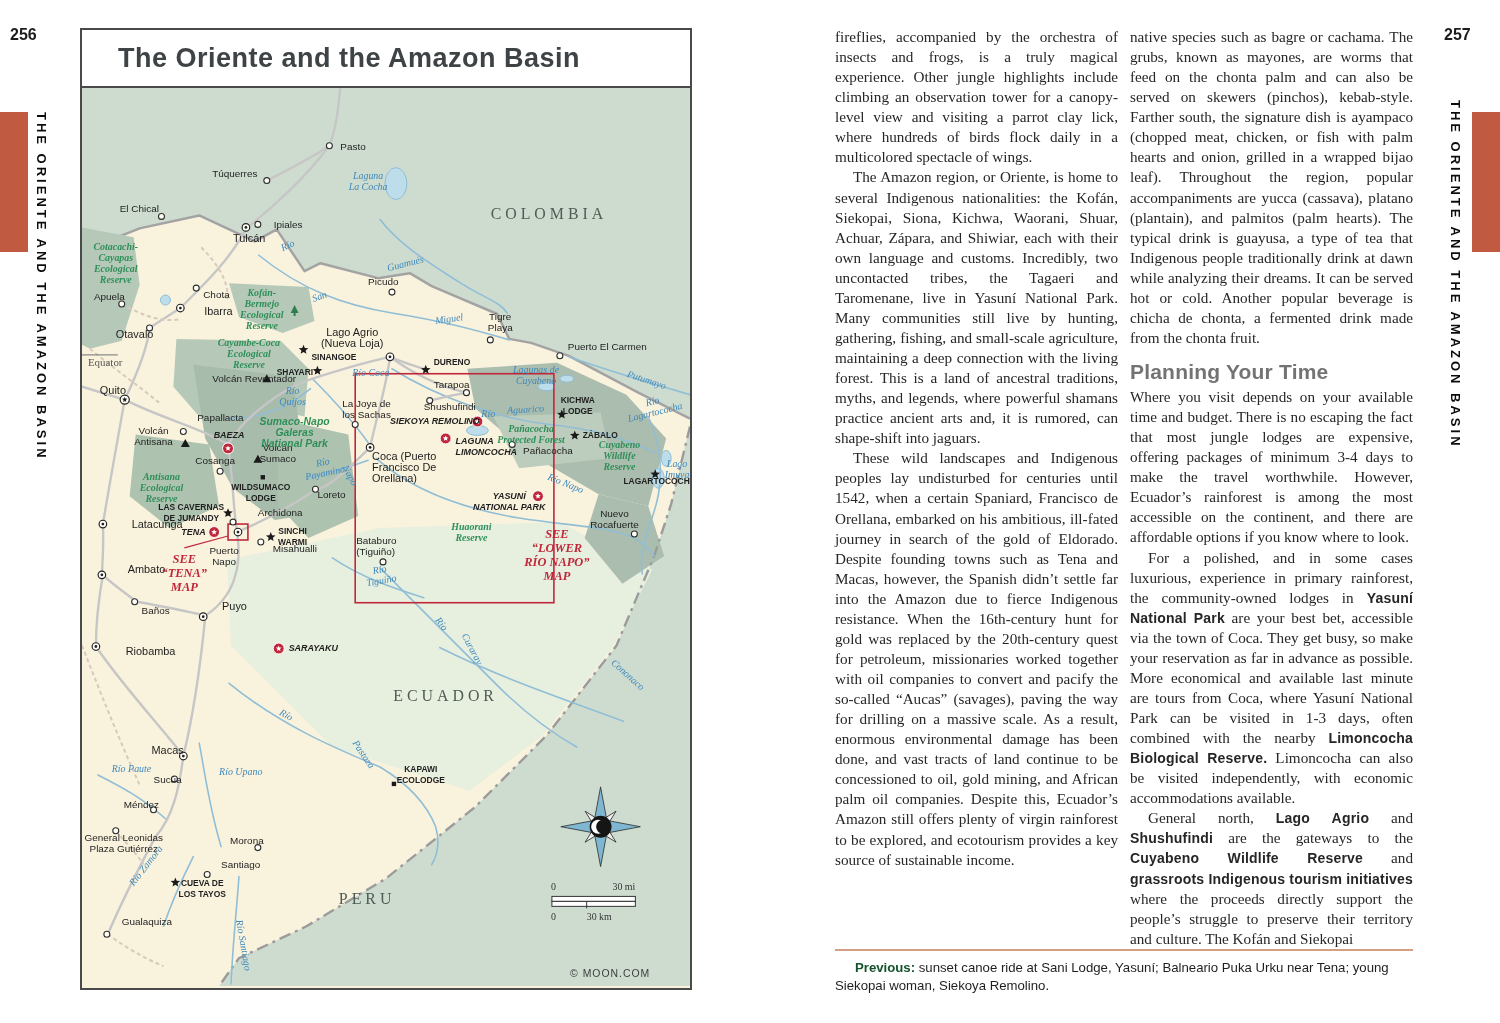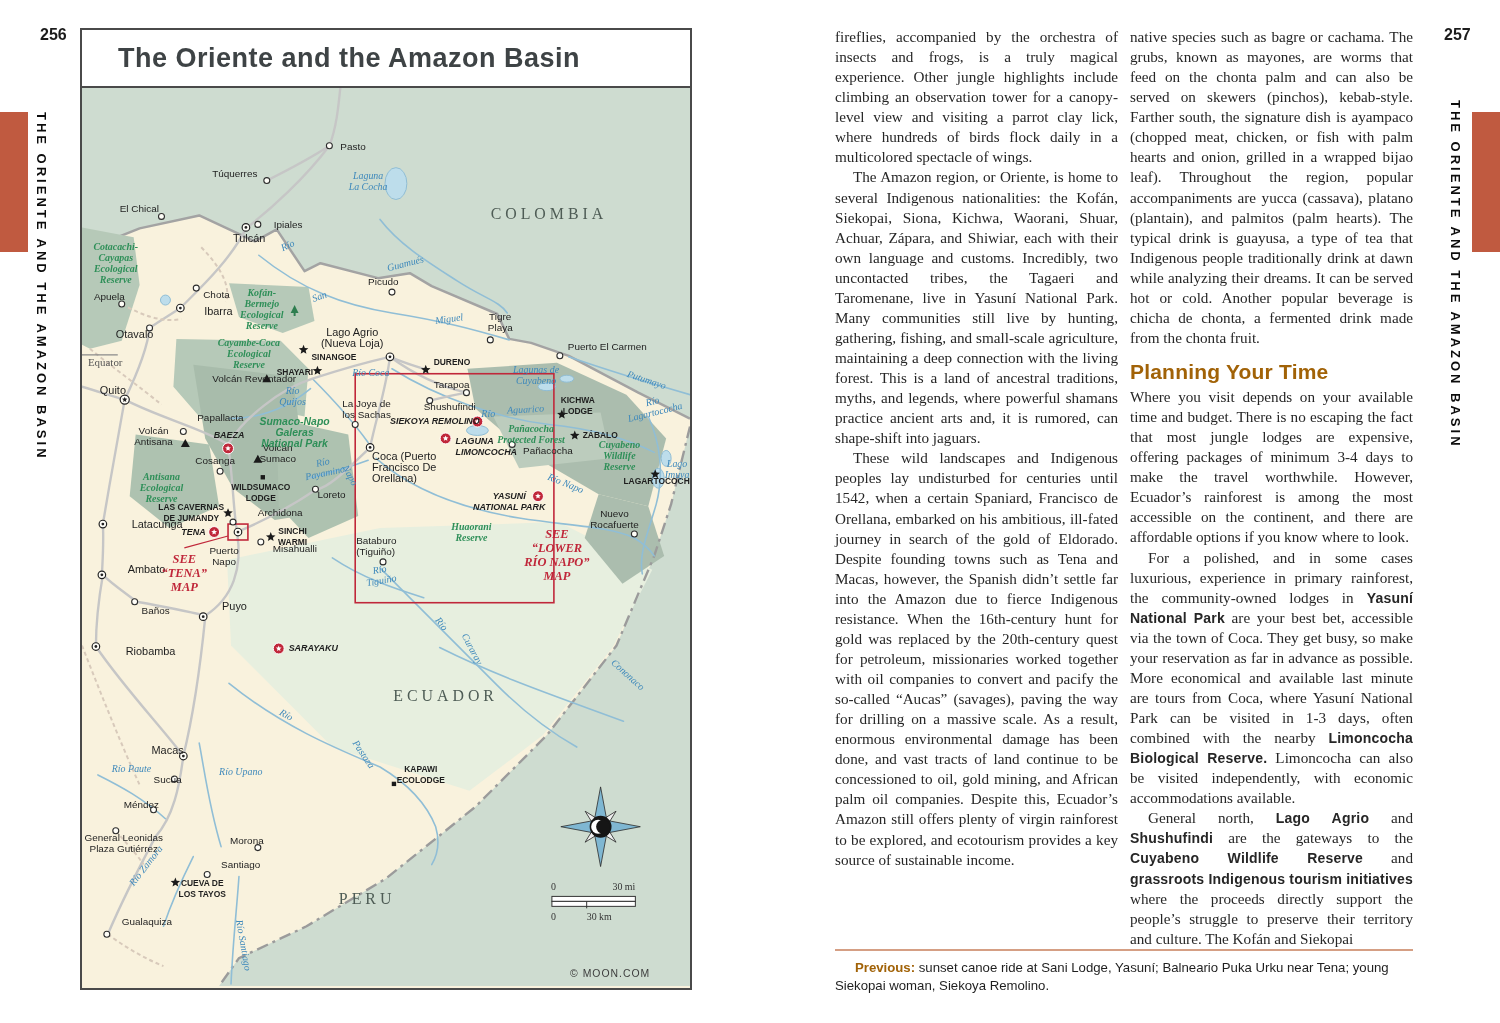--- a/index.html
+++ b/index.html
@@ -1,19 +1,19 @@
 <!DOCTYPE html>
 <html><head>
 <meta charset="utf-8">
 <style>
   html,body{margin:0;padding:0;background:#ffffff;}
   body{width:1500px;height:1023px;position:relative;font-family:"Liberation Serif",serif;color:#2a2a2a;overflow:hidden;}
 
   .pagenum{position:absolute;top:26px;font:bold 16px "Liberation Sans",sans-serif;color:#1c1c1c;}
-  #pagenum-left{left:40px;}
+  #pagenum-left{left:10px;}
   #pagenum-right{left:1444px;}
 
   .side-bar{position:absolute;width:28px;height:140px;background:#c05a40;top:112px;}
   #bar-left{left:0;}
   #bar-right{right:0;}
   .vtext{position:absolute;writing-mode:vertical-rl;font:bold 13px "Liberation Sans",sans-serif;letter-spacing:3px;color:#0c0c0c;white-space:nowrap;}
   #vtext-left{left:34px;top:112px;}
   #vtext-right{left:1448px;top:100px;}
 
   
@@ -39,24 +39,24 @@
   .redbox{fill:none;stroke:#c0273a;stroke-width:1.6px;}
   .redline{fill:none;stroke:#c0273a;stroke-width:1.2px;}
 
   
   .col{position:absolute;top:27px;width:283px;font-size:15.2px;line-height:1.32;text-align:justify;color:#262626;}
   #col-0{left:835px;}
   #col-1{left:1130px;}
   .col p{margin:0;}
   .col p.ind{text-indent:18px;}
   .col b{font-family:"Liberation Sans",sans-serif;font-weight:bold;font-size:14px;letter-spacing:.2px;}
-  .col h2{font:bold 21px "Liberation Sans",sans-serif;color:#a16207;margin:12px 0 3px 0;letter-spacing:.2px;}
+  .col h2{font:bold 21px "Liberation Sans",sans-serif;color:#737373;margin:12px 0 3px 0;letter-spacing:.2px;}
 
   #caption{position:absolute;left:835px;top:949px;width:578px;border-top:2px solid #d59f84;padding-top:8px;font:13.2px "Liberation Sans",sans-serif;line-height:1.4;color:#1f1f1f;}
-  #caption b.accent{color:#a16207;padding-left:20px;}
+  #caption b.accent{color:#14532d;padding-left:20px;}
 </style>
 </head>
 <body>
 
 <div class="pagenum" id="pagenum-left">256</div>
 <div class="side-bar" id="bar-left"></div>
 <div class="vtext" id="vtext-left">THE ORIENTE AND THE AMAZON BASIN</div>
 
 <div id="map-frame">
   <div id="map-titlebar">

